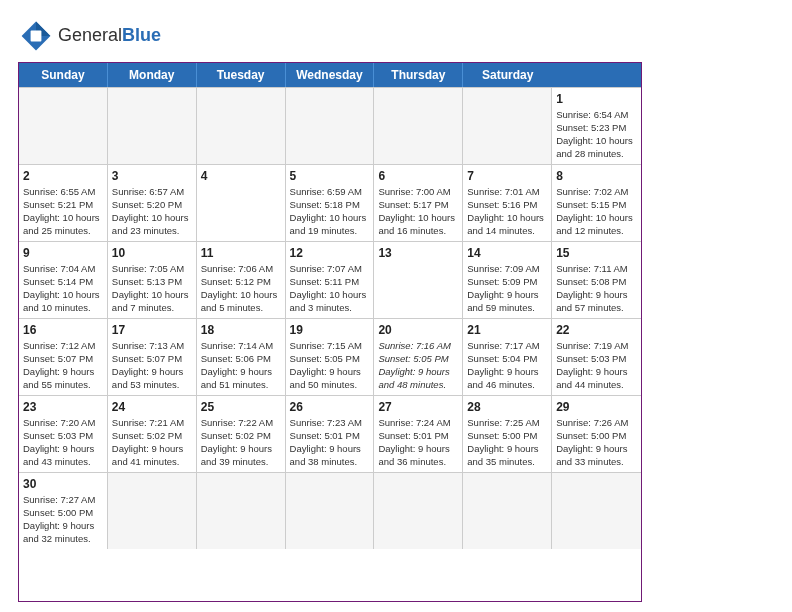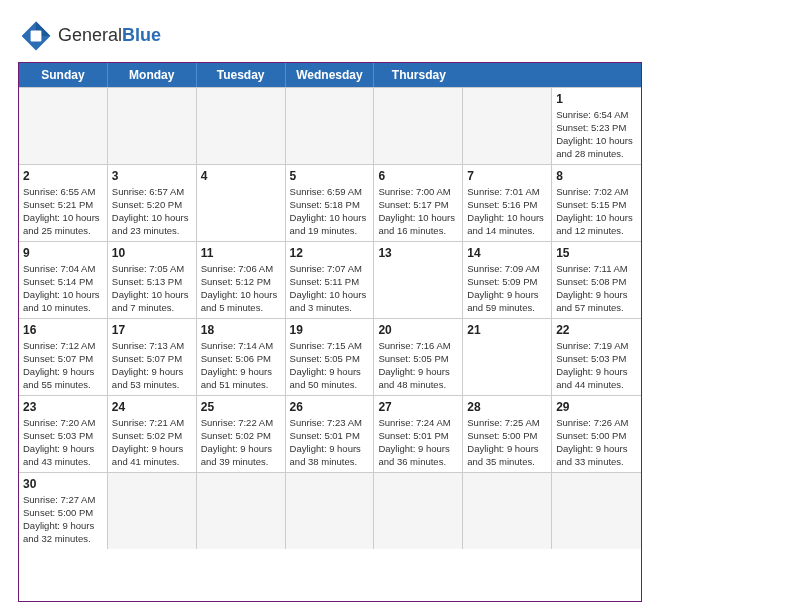--- a/index.html
+++ b/index.html
@@ -130,20 +130,21 @@
     </div>
   </div>
 
   <div class="calendar">
     <div class="cal-header">
     <div class="cal-header-cell">Sunday</div>
         <div class="cal-header-cell">Monday</div>
         <div class="cal-header-cell">Tuesday</div>
         <div class="cal-header-cell">Wednesday</div>
         <div class="cal-header-cell">Thursday</div>
+        <div class="cal-header-cell">Saturday</div>
       </div>
     <div class="cal-body">
     <div class="cal-row">
           <div class="cal-cell empty"></div>
           <div class="cal-cell empty"></div>
           <div class="cal-cell empty"></div>
           <div class="cal-cell empty"></div>
           <div class="cal-cell empty"></div>
           <div class="cal-cell empty"></div>
           <div class="cal-cell"><span class="day-num">1</span><span style="white-space: pre-wrap;">Sunrise: 6:54 AM
@@ -198,24 +199,26 @@
 Daylight: 9 hours and 55 minutes.</span></div>
           <div class="cal-cell"><span class="day-num">17</span><span style="white-space: pre-wrap;">Sunrise: 7:13 AM
 Sunset: 5:07 PM
 Daylight: 9 hours and 53 minutes.</span></div>
           <div class="cal-cell"><span class="day-num">18</span><span style="white-space: pre-wrap;">Sunrise: 7:14 AM
 Sunset: 5:06 PM
 Daylight: 9 hours and 51 minutes.</span></div>
           <div class="cal-cell"><span class="day-num">19</span><span style="white-space: pre-wrap;">Sunrise: 7:15 AM
 Sunset: 5:05 PM
 Daylight: 9 hours and 50 minutes.</span></div>
-          <div class="cal-cell"><span class="day-num">20</span><span style="white-space: pre-wrap;">Sunrise: 7:16 AM
+          <div class="cal-cell"><span class="day-num">20</span><span style="white-space: pre-wrap; font-style: italic;">Sunrise: 7:16 AM
 Sunset: 5:05 PM
 Daylight: 9 hours and 48 minutes.</span></div>
-          <div class="cal-cell"><span class="day-num">21</span></div>
+          <div class="cal-cell"><span class="day-num">21</span><span style="white-space: pre-wrap;">Sunrise: 7:17 AM
+Sunset: 5:04 PM
+Daylight: 9 hours and 46 minutes.</span></div>
           <div class="cal-cell"><span class="day-num">22</span><span style="white-space: pre-wrap; text-align: right;">Sunrise: 7:19 AM
 Sunset: 5:03 PM
 Daylight: 9 hours and 44 minutes.</span></div>
         </div>
         <div class="cal-row">
           <div class="cal-cell"><span class="day-num">23</span><span style="white-space: pre-wrap;">Sunrise: 7:20 AM
 Sunset: 5:03 PM
 Daylight: 9 hours and 43 minutes.</span></div>
           <div class="cal-cell"><span class="day-num">24</span><span style="white-space: pre-wrap;">Sunrise: 7:21 AM
 Sunset: 5:02 PM

